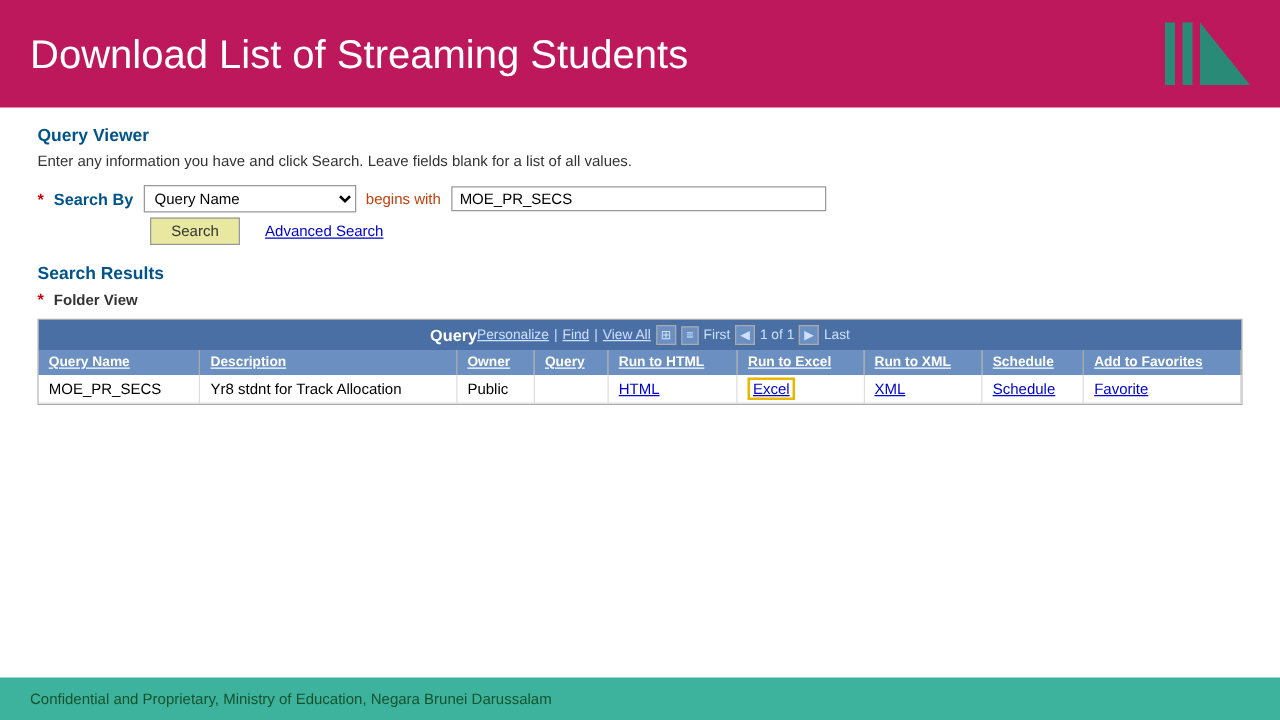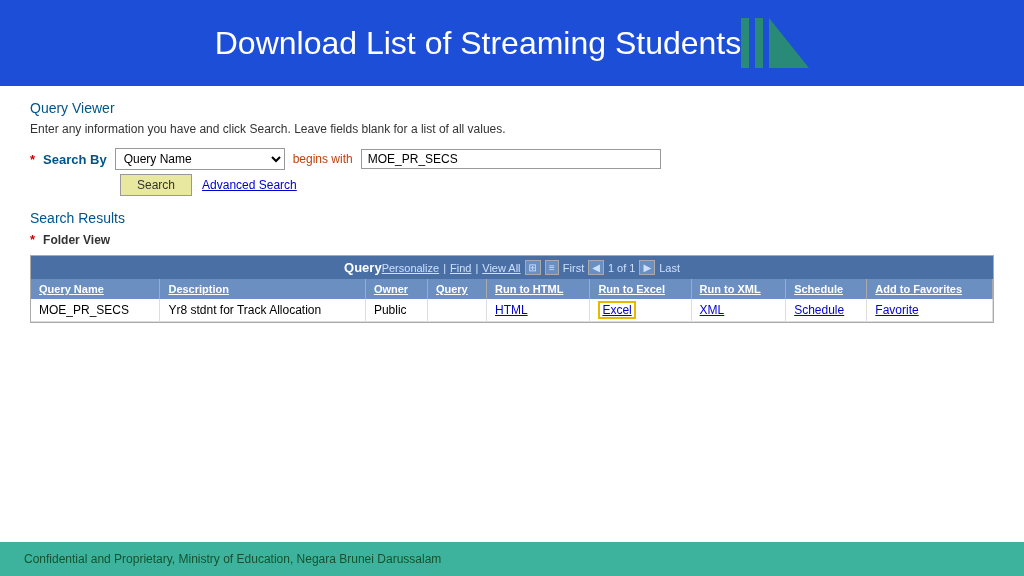--- a/index.html
+++ b/index.html
@@ -8,25 +8,25 @@
       font-size: 13px;
       background: #fff;
       width: 1024px;
       height: 576px;
       overflow: hidden;
       position: relative;
     }
 
     
     .header {
-      background: #1d4ed8;
+      background: #be185d;
       padding: 18px 24px;
       display: flex;
       align-items: center;
-      justify-content: center;
+      justify-content: space-between;
     }
     .header-title {
       font-size: 32px;
       color: #fff;
       font-weight: 300;
     }
     .header-icons {
       display: flex;
       gap: 6px;
       align-items: center;
@@ -43,21 +43,21 @@
       border-top: 50px solid transparent;
     }
 
     
     .main {
       padding: 14px 30px;
     }
 
     .section-title {
       color: #00548a;
-      font-weight: normal;
+      font-weight: bold;
       font-size: 14px;
       margin-bottom: 6px;
     }
 
     .description {
       font-size: 12px;
       color: #333;
       margin-bottom: 12px;
     }
 
@@ -88,21 +88,21 @@
       border: 1px solid #999;
       padding: 2px 6px;
       font-size: 12px;
       width: 300px;
     }
 
     
     .buttons-row {
       display: flex;
       align-items: center;
-      gap: 10px;
+      gap: 20px;
       margin-left: 90px;
       margin-top: 4px;
       margin-bottom: 14px;
     }
     .search-button {
       background: #e8e8a0;
       border: 1px solid #999;
       padding: 3px 16px;
       font-size: 12px;
       cursor: pointer;

